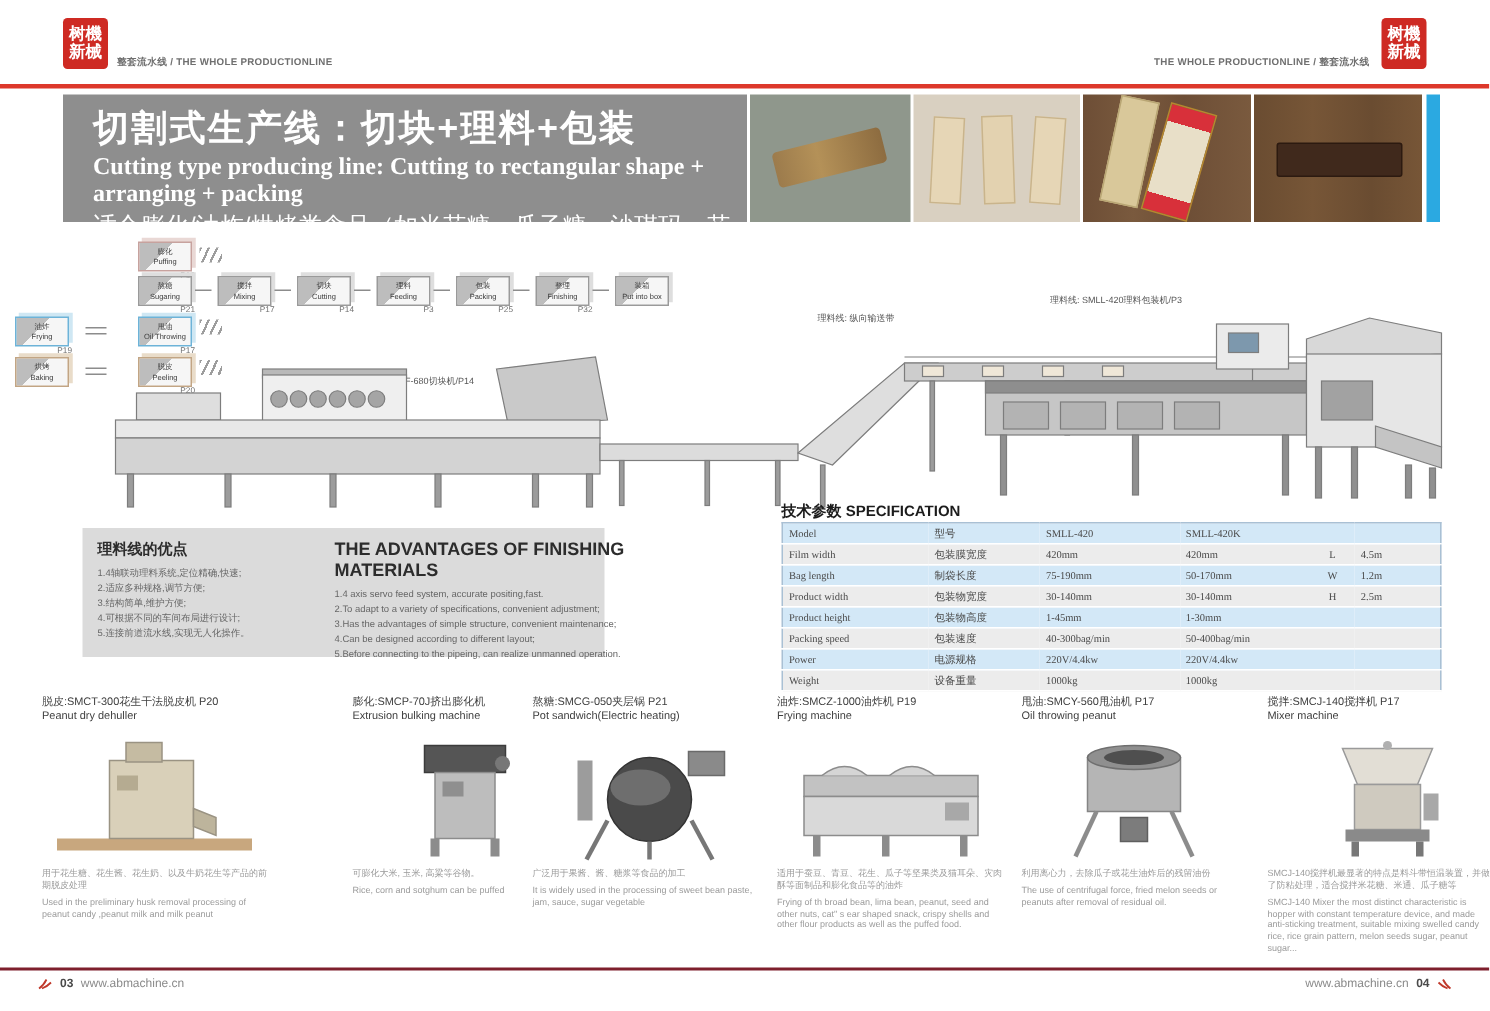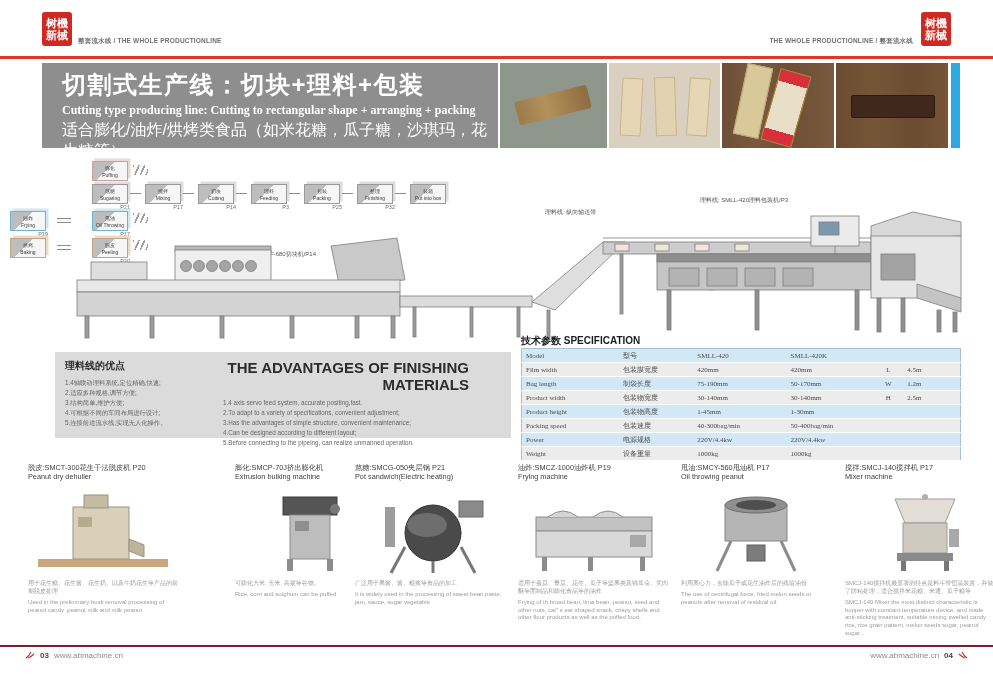--- a/index.html
+++ b/index.html
@@ -11,21 +11,21 @@
   .seal{position:absolute;width:30px;height:34px;background:#ce2a23;border-radius:3px;
         color:#fff;font-weight:bold;font-size:11px;line-height:1.1;text-align:center;
         display:flex;flex-direction:column;justify-content:center;}
   .tagline{position:absolute;top:37px;font-size:6.5px;font-weight:bold;color:#6f6f6f;letter-spacing:.2px;}
   .redbar{position:absolute;left:0;top:56px;width:993px;height:3px;background:#dd382b;}
 
   
   .title-block{position:absolute;left:42px;top:63px;width:456px;height:85px;background:#8e8e8e;
                color:#fff;box-sizing:border-box;padding:5px 0 0 20px;}
   .tb-zh1{font-size:24px;font-weight:bold;letter-spacing:1.5px;margin:1px 0 2px;}
-  .tb-en1{font-family:"Liberation Serif",serif;font-weight:bold;font-size:12px;margin-bottom:2px;}
+  .tb-en1{font-family:"Liberation Serif",serif;font-weight:bold;font-size:16px;margin-bottom:2px;}
   .tb-zh2{font-size:16px;margin-bottom:2px;}
   .tb-en2{font-family:"Liberation Serif",serif;font-weight:bold;font-size:8.8px;}
 
   
   .photo{position:absolute;top:63px;height:85px;overflow:hidden;}
   .bluebar{position:absolute;left:951px;top:63px;width:9px;height:85px;background:#2ba9e1;}
 
   
   .thumb{position:absolute;width:36px;height:20px;border:1px solid #9a9a9a;
          background:linear-gradient(135deg,#bdbdbd 42%,#f6f6f6 42%);
@@ -38,46 +38,46 @@
   .dash{position:absolute;width:11px;height:0;border-top:1.7px solid #8c8c8c;}
   .equals{position:absolute;width:14px;height:3px;border-top:1.5px solid #8c8c8c;border-bottom:1.5px solid #8c8c8c;}
   .hatch{position:absolute;width:15px;height:10px;
          background:repeating-linear-gradient(115deg,#9d9d9d 0 1.5px,transparent 1.5px 5px);}
 
   
   .diagram-label{position:absolute;font-size:6px;color:#555;}
   .line-drawing{position:absolute;left:55px;top:200px;width:910px;height:150px;}
 
   
-  .adv{position:absolute;left:55px;top:352px;width:456px;height:86px;background:#dbdbdb;}
+  .adv{position:absolute;left:55px;top:352px;width:348px;height:86px;background:#dbdbdb;}
   .adv-zh{position:absolute;left:10px;top:7px;width:152px;}
   .adv-en{position:absolute;left:168px;top:7px;width:246px;}
   .adv-title-zh{font-size:10px;font-weight:bold;color:#2c2c2c;margin-bottom:5px;}
-  .adv-title-en{font-size:15px;font-weight:bold;color:#2c2c2c;margin-bottom:5px;text-align:right;}
+  .adv-title-en{font-size:12px;font-weight:bold;color:#2c2c2c;margin-bottom:5px;}
   .adv-item{font-size:6.3px;color:#666;line-height:1.6;}
 
   
   .spec-title{position:absolute;left:521px;top:334px;font-size:10px;font-weight:bold;color:#1c1c1c;}
   .spec-table{position:absolute;left:521px;top:348px;width:440px;border-collapse:collapse;
               border:1px solid #a9c0d4;font-family:"Liberation Serif",serif;}
   .spec-table td{font-size:7px;color:#4a4a4a;padding:1.5px 4px;border-bottom:1px solid #fff;height:8.5px;}
   .spec-table tr:nth-child(odd){background:#d3e8f7;}
   .spec-table tr:nth-child(even){background:#ececec;}
   .spec-table td.c5{text-align:center;}
 
   
   .mcol{position:absolute;top:463px;width:150px;}
   .mtitle{font-size:7.3px;color:#3f3f3f;line-height:1.25;}
   .mphoto{height:94px;display:flex;align-items:flex-end;justify-content:center;}
   .mdesc{font-size:6px;color:#9b9b9b;line-height:1.3;margin-top:5px;}
   .mdesc.en{margin-top:3px;}
 
   
   .footer-line{position:absolute;left:0;top:645px;width:993px;height:2px;background:#7e1f2d;}
-  .fgroup{position:absolute;top:651px;display:flex;align-items:flex-start;gap:5px;font-size:8px;}
+  .fgroup{position:absolute;top:651px;display:flex;align-items:center;gap:5px;font-size:8px;}
   .fpage{font-weight:bold;color:#4a4a4a;}
   .fsite{color:#8a8a8a;}
 </style>
 </head>
 <body>
 
 <div class="page">
 
   <div class="seal" style="left:42px;top:12px;">
     <span>树機</span>

